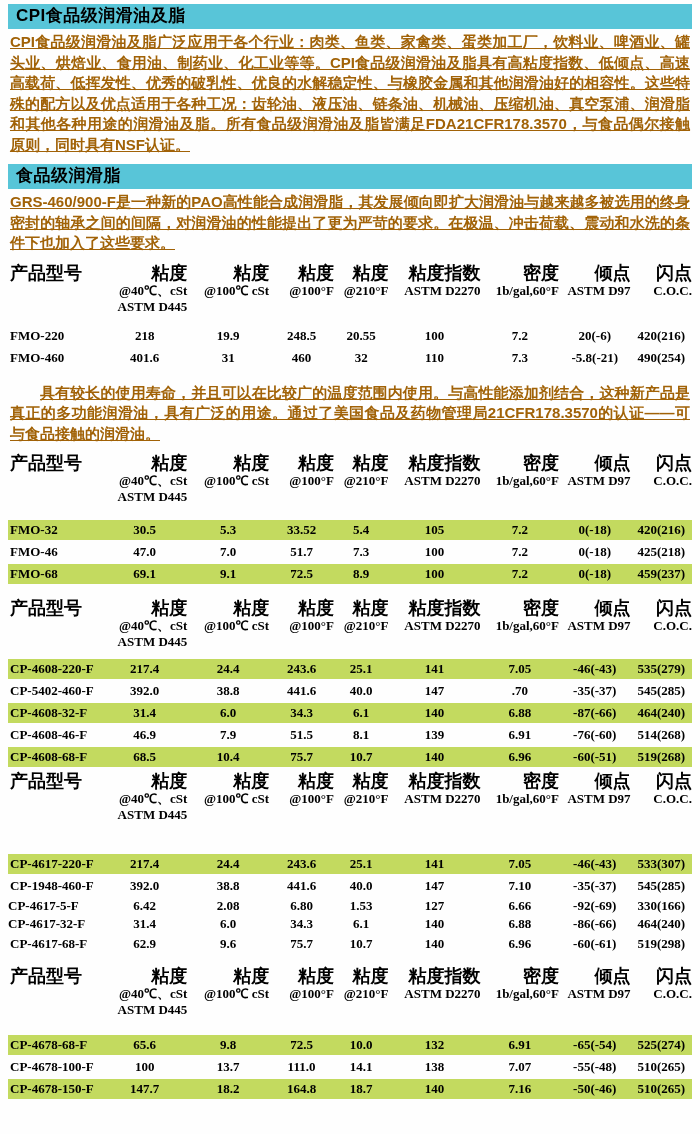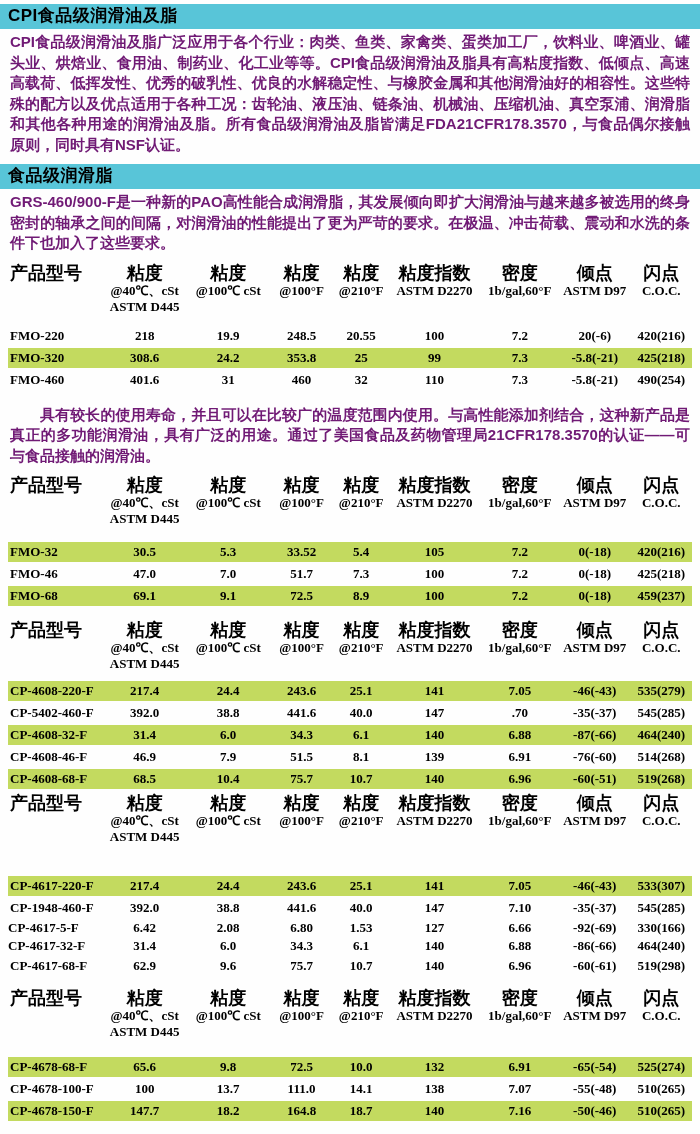--- a/index.html
+++ b/index.html
@@ -1,33 +1,33 @@
 <!DOCTYPE html>
 <html style="--cyan: #58c5d8; --green: #c3da5f;"><head>
 <meta charset="utf-8">
 <style>
   html,body{margin:0;padding:0;background:#fff;}
   .page{
     width:700px;height:1134px;background:#fefefe;overflow:hidden;
     font-family:"Liberation Sans",sans-serif;color:#000;box-sizing:border-box;
   }
   .banner{
-    margin:4px 0 3px;background:var(--cyan,#58c5d8);
+    margin:4px 8px 3px;background:var(--cyan,#58c5d8);
     font-weight:bold;font-size:17px;line-height:22px;padding:1px 8px 2px;
     letter-spacing:.5px;
   }
   p.body{
     margin:3px 10px 9px;font-weight:bold;font-size:15px;line-height:20.5px;
-    text-align:justify;color:#701a75;
+    text-align:justify;color:#a16207;text-decoration:underline;
   }
   p.indent{text-indent:30px;margin-top:13px;}
   .spec-table{margin:0 8px;}
   table{width:100%;table-layout:fixed;border-collapse:separate;border-spacing:0 2px;}
   th,td{font-family:"Liberation Serif",serif;}
-  th{vertical-align:top;font-weight:bold;padding:0 0 9px;text-align:center;}
+  th{vertical-align:top;font-weight:bold;padding:0 0 9px;text-align:right;}
   th .h1{font-size:18px;font-family:"Liberation Sans",sans-serif;font-weight:bold;line-height:17px;}
   th .h2{font-size:13px;font-weight:bold;line-height:15px;margin-top:1px;}
   td{font-size:13px;font-weight:bold;text-align:center;padding:2px 0;}
   td.model,th.model{text-align:left;padding-left:2px;}
   tr.hl td{background:var(--green,#c3da5f);}
   tr.compact td{padding:0;}
   th:nth-child(1){width:13.5%}
   th:nth-child(2){width:12.5%}
   th:nth-child(3){width:12%}
   th:nth-child(4){width:9.5%}
@@ -105,31 +105,20 @@
             <td class="model">FMO-220</td>
             <td>218</td>
             <td>19.9</td>
             <td>248.5</td>
             <td>20.55</td>
             <td>100</td>
             <td>7.2</td>
             <td>20(-6)</td>
             <td>420(216)</td>
           </tr>
-          <tr class="hl">
-            <td class="model">FMO-320</td>
-            <td>308.6</td>
-            <td>24.2</td>
-            <td>353.8</td>
-            <td>25</td>
-            <td>99</td>
-            <td>7.3</td>
-            <td>-5.8(-21)</td>
-            <td>425(218)</td>
-          </tr>
           <tr>
             <td class="model">FMO-460</td>
             <td>401.6</td>
             <td>31</td>
             <td>460</td>
             <td>32</td>
             <td>110</td>
             <td>7.3</td>
             <td>-5.8(-21)</td>
             <td>490(254)</td>

